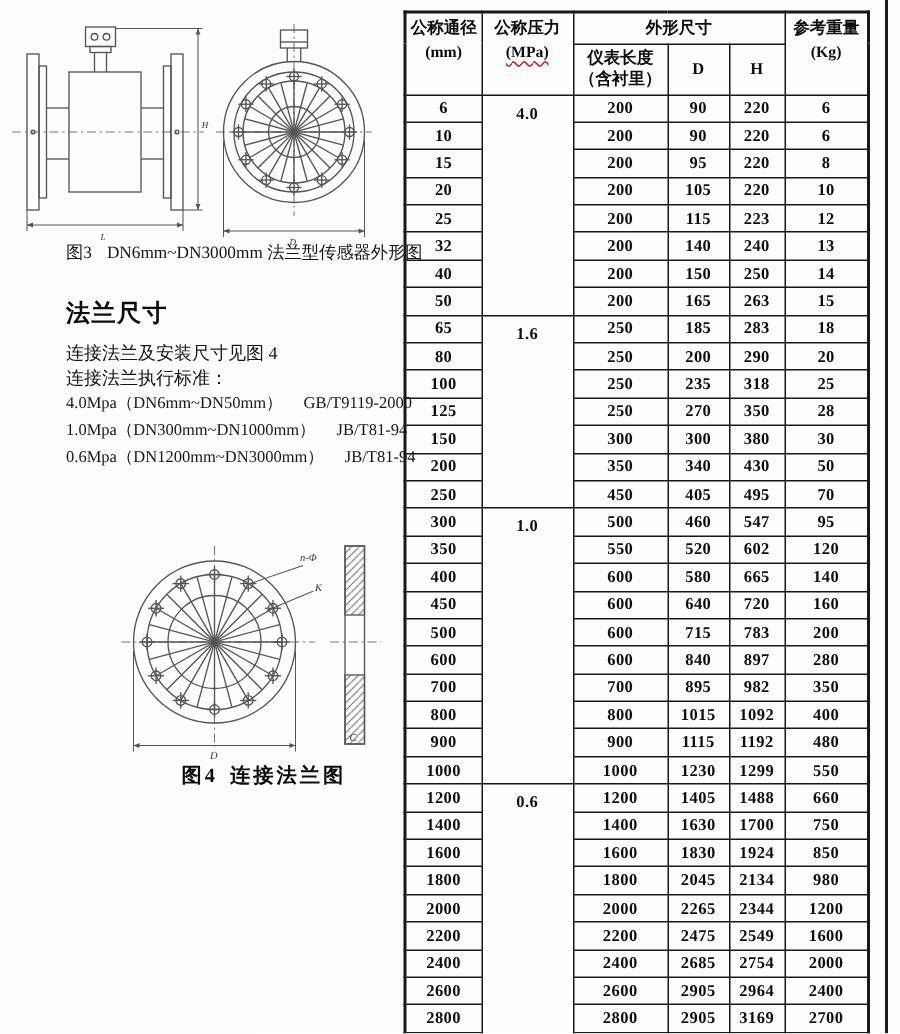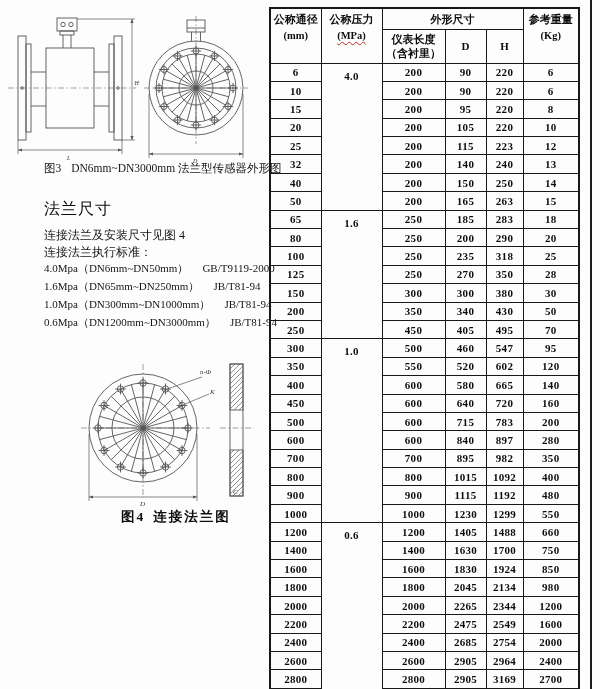--- a/index.html
+++ b/index.html
@@ -7,21 +7,21 @@
     position:relative; width:600px; height:689px; background:#fdfdfd;
     font-family:"Liberation Serif","DejaVu Serif",serif; color:#111;
     overflow:hidden;
   }
   .right-rule { position:absolute; left:590px; top:0; width:2px; height:689px; background:#1c1c1c; }
 
   
   .fig3-svg { position:absolute; left:4px; top:12px; }
   .fig3-caption { position:absolute; left:44px; top:161px; font-size:11.5px; white-space:nowrap; color:#151515; }
   .fig3-caption .cap-label { margin-right:10px; }
-  .section-heading { position:absolute; left:44px; top:199px; font-size:16px; font-weight:normal; letter-spacing:1px; color:#0c0c0c; }
+  .section-heading { position:absolute; left:44px; top:199px; font-size:16px; font-weight:bold; letter-spacing:1px; color:#0c0c0c; }
   .intro1 { position:absolute; left:44px; top:227px; font-size:12px; color:#151515;text-align:right; }
   .intro2 { position:absolute; left:44px; top:244px; font-size:12px; color:#151515; }
   .standards { position:absolute; left:44px; top:261px; font-size:11px; color:#151515; }
   .std-line { height:18px; white-space:nowrap; }
   .std-line .std-name { margin-left:14px; }
   .fig4-svg { position:absolute; left:54px; top:350px; }
   .fig4-caption { position:absolute; left:80px; top:508px; font-size:13.5px; font-weight:bold; letter-spacing:2px; color:#0c0c0c;padding-left:41px; }
   .fig4-caption .cap-label { margin-right:8px; }
 
   
@@ -178,21 +178,20 @@
 
   <div class="fig3-caption">
     <span class="cap-label">图3</span><span>DN6mm~DN3000mm 法兰型传感器外形图</span>
   </div>
 
   <div class="section-heading">法兰尺寸</div>
   <div class="intro1">连接法兰及安装尺寸见图 4</div>
   <div class="intro2">连接法兰执行标准：</div>
   <div class="standards">
       <div class="std-line"><span>4.0Mpa（DN6mm~DN50mm）</span><span class="std-name">GB/T9119-2000</span></div>
-      <div class="std-line"><span>1.6Mpa（DN65mm~DN250mm）</span><span class="std-name">JB/T81-94</span></div>
       <div class="std-line"><span>1.0Mpa（DN300mm~DN1000mm）</span><span class="std-name">JB/T81-94</span></div>
       <div class="std-line"><span>0.6Mpa（DN1200mm~DN3000mm）</span><span class="std-name">JB/T81-94</span></div>
     </div>
 
   <svg class="fig4-svg" width="212" height="158" viewBox="0 0 212 158">
     <defs>
       <pattern id="hatch" patternUnits="userSpaceOnUse" width="5" height="5">
         <path d="M0,5 L5,0" stroke="#666" stroke-width="0.7"></path>
       </pattern>
     </defs>

